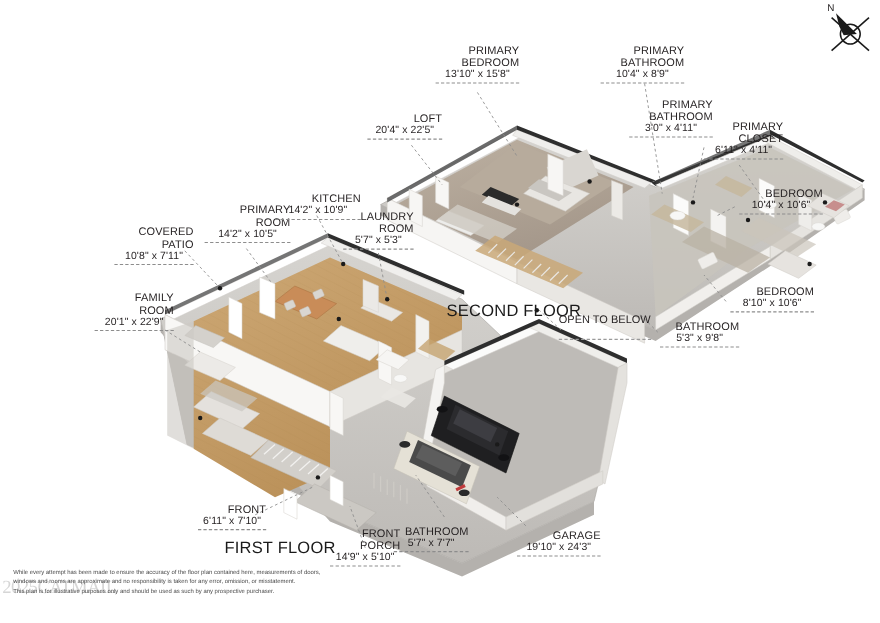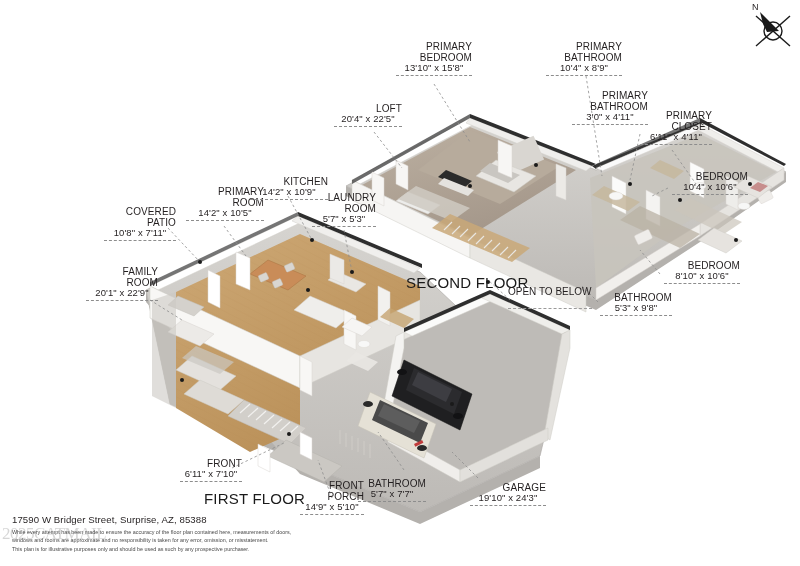--- a/index.html
+++ b/index.html
@@ -409,21 +409,20 @@
       <line x1="8" y1="14" x2="42" y2="44" stroke="#1a1a1a" stroke-width="1.4"></line>
       <line x1="42" y1="14" x2="8" y2="44" stroke="#1a1a1a" stroke-width="1.4"></line>
       <circle cx="25" cy="29" r="9" fill="none" stroke="#1a1a1a" stroke-width="1.4"></circle>
       <path d="M12,10 L31,29 L19,30 L15,22 Z" fill="#1a1a1a"></path>
     </svg>
   </div>
 
   <div id="watermark">2025CATMAIL</div>
 
   <div id="footer">
-    <div id="addr">17590 W Bridger Street, Surprise, AZ, 85388</div>
     <div id="disc">
       <p>While every attempt has been made to ensure the accuracy of the floor plan contained here, measurements of doors,</p>
       <p>windows and rooms are approximate and no responsibility is taken for any error, omission, or misstatement.</p>
       <p>This plan is for illustrative purposes only and should be used as such by any prospective purchaser.</p>
     </div>
   </div>
 
 </div>
 
 </body></html>

